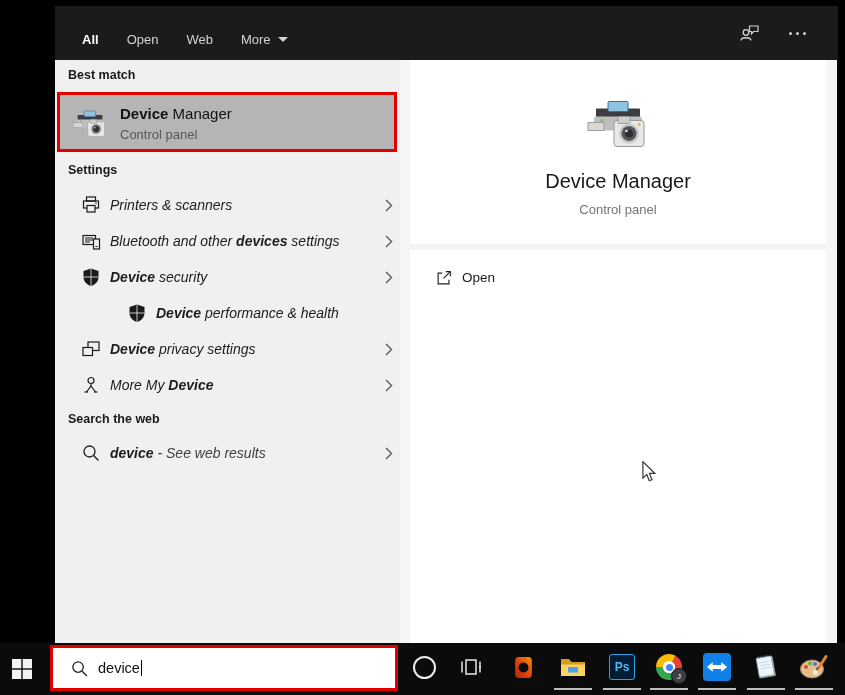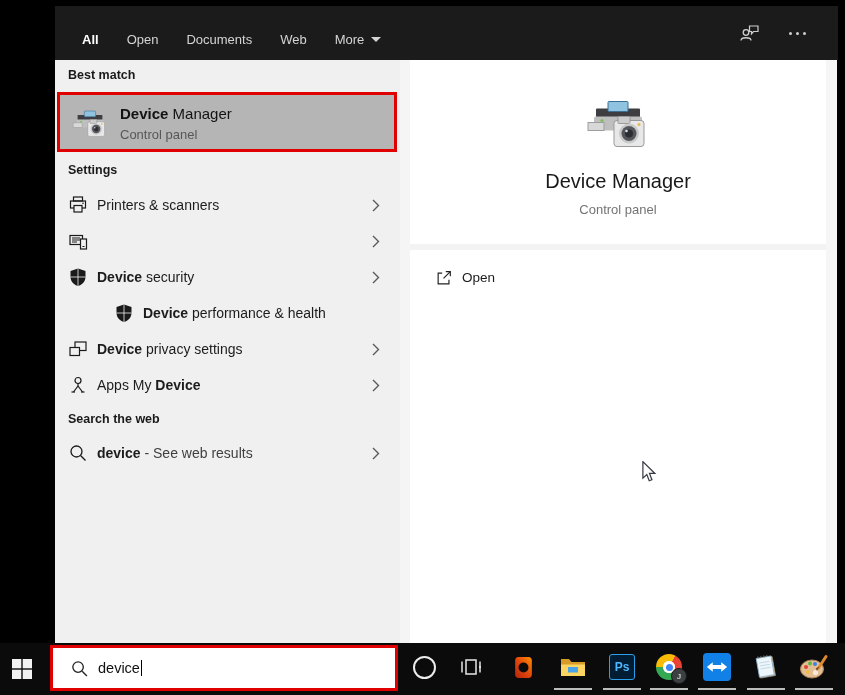--- a/index.html
+++ b/index.html
@@ -30,21 +30,21 @@
 
   
   .best-item{position:absolute;left:2px;top:32px;width:340px;height:60px;box-sizing:border-box;
              background:#b5b5b5;border:3px solid #e10000;cursor:pointer;}
   .best-item .bm-icon{position:absolute;left:12px;top:13px;}
   .bm-title{position:absolute;left:60px;top:10px;font-size:15px;color:#131313;white-space:nowrap;}
   .bm-title .b{font-weight:700;}
   .bm-sub{position:absolute;left:60px;top:32px;font-size:13px;color:#575757;}
 
   
-  .row{position:absolute;left:0;width:345px;height:36px;cursor:pointer;}
+  .row{position:absolute;left:13px;width:345px;height:36px;cursor:pointer;font-style:italic;}
   .row .ric{position:absolute;left:13px;top:8px;width:20px;height:20px;}
   .row .rlabel{position:absolute;left:42px;top:0;line-height:36px;font-size:14px;color:#1c1c1c;white-space:nowrap;}
   .row .rlabel .b{font-weight:700;}
   .row .rlabel .gray{color:#404040;}
   .row .chev{position:absolute;right:20px;top:12px;}
 
   
   .pv-icon{position:absolute;left:176px;top:36px;}
   .pv-title{position:absolute;left:0;top:110px;width:100%;text-align:center;font-size:20px;color:#191919;}
   .pv-sub{position:absolute;left:0;top:142px;width:100%;text-align:center;font-size:13px;color:#747474;}
@@ -88,23 +88,20 @@
   <div class="tabbar">
     <div class="tabs">
       <div class="tab selected">
         <span>All</span>
         <span class="tab-underline"></span>
       </div>
       <div class="tab">
         <span>Open</span>
       </div>
       <div class="tab">
-        <span>Documents</span>
-      </div>
-      <div class="tab">
         <span>Web</span>
       </div>
       <div class="tab">
         <span>More</span>
         <span class="caret-down"></span>
       </div>
     </div>
     <div class="tabbar-right">
       <svg width="22" height="20" viewBox="0 0 22 20">
         <circle cx="7" cy="9.5" r="2.8" fill="none" stroke="#cfcfcf" stroke-width="1.3"></circle>
@@ -159,20 +156,21 @@
 
     <div class="row" style="top:163px;">
       <svg class="ric" viewBox="0 0 20 20">
         <rect x="2" y="4.5" width="12.5" height="9" fill="none" stroke="#1a1a1a" stroke-width="1.2"></rect>
         <line x1="4" y1="7" x2="12" y2="7" stroke="#1a1a1a" stroke-width="1"></line>
         <line x1="4" y1="9" x2="12" y2="9" stroke="#1a1a1a" stroke-width="1"></line>
         <line x1="4" y1="11" x2="9" y2="11" stroke="#1a1a1a" stroke-width="1"></line>
         <rect x="12.5" y="8" width="6" height="10" fill="#f0f0f0" stroke="#1a1a1a" stroke-width="1.2"></rect>
         <line x1="14.5" y1="15.5" x2="16.5" y2="15.5" stroke="#1a1a1a" stroke-width="1"></line>
       </svg>
+      <div class="rlabel"><span>Bluetooth and other </span><span class="b">devices</span><span> settings</span></div>
       <svg class="chev" width="8" height="13" viewBox="0 0 8 13">
           <polyline points="1,1 6.5,6.5 1,12" fill="none" stroke="#5a5a5a" stroke-width="1.4"></polyline>
         </svg>
     </div>
 
     <div class="row" style="top:199px;">
       <svg class="ric" viewBox="0 0 20 20">
         <path d="M10 1.5 L17.5 4 V9.5 C17.5 14.6 14.2 17.6 10 19 C5.8 17.6 2.5 14.6 2.5 9.5 V4 Z" fill="#1a1a1a"></path>
         <line x1="10" y1="1.5" x2="10" y2="19" stroke="#f0f0f0" stroke-width="0.8"></line>
         <line x1="2.5" y1="10" x2="17.5" y2="10" stroke="#f0f0f0" stroke-width="0.8"></line>
@@ -208,21 +206,21 @@
 
     <div class="row" style="top:307px;">
       <svg class="ric" viewBox="0 0 20 20">
         <circle cx="10" cy="5.5" r="3" fill="none" stroke="#1a1a1a" stroke-width="1.2"></circle>
         <line x1="10" y1="8.5" x2="10" y2="11" stroke="#1a1a1a" stroke-width="1.2"></line>
         <line x1="10" y1="11" x2="5.5" y2="17" stroke="#1a1a1a" stroke-width="1.2"></line>
         <line x1="10" y1="11" x2="14.5" y2="17" stroke="#1a1a1a" stroke-width="1.2"></line>
         <line x1="3.5" y1="17" x2="7" y2="17" stroke="#1a1a1a" stroke-width="1.2"></line>
         <line x1="13" y1="17" x2="16.5" y2="17" stroke="#1a1a1a" stroke-width="1.2"></line>
       </svg>
-      <div class="rlabel"><span>Apps My </span><span class="b">Device</span><span></span></div>
+      <div class="rlabel"><span>More My </span><span class="b">Device</span><span></span></div>
       <svg class="chev" width="8" height="13" viewBox="0 0 8 13">
           <polyline points="1,1 6.5,6.5 1,12" fill="none" stroke="#5a5a5a" stroke-width="1.4"></polyline>
         </svg>
     </div>
 
     <div class="section-header" style="top:352px;">Search the web</div>
 
     <div class="row" style="top:375px;">
       <svg class="ric" viewBox="0 0 20 20">
         <circle cx="8.5" cy="8.5" r="5.5" fill="none" stroke="#1a1a1a" stroke-width="1.3"></circle>

